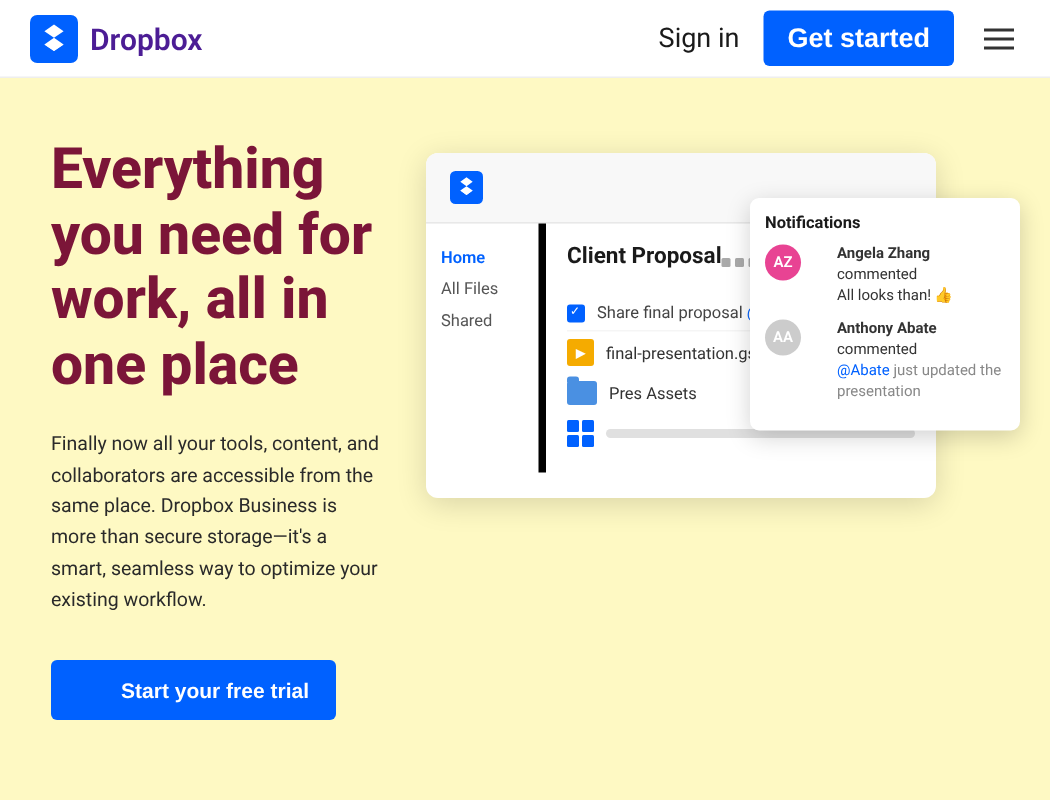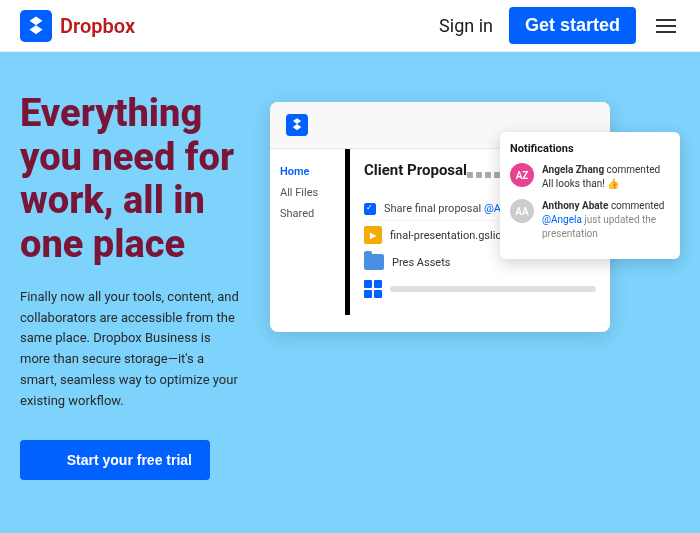--- a/index.html
+++ b/index.html
@@ -26,21 +26,21 @@
       align-items: center;
       gap: 8px;
     }
     .logo-icon {
       width: 32px;
       height: 32px;
     }
     .logo-text {
       font-size: 20px;
       font-weight: 600;
-      color: #b91c1c;
+      color: #4c1d95;
     }
     .header-right {
       display: flex;
       align-items: center;
       gap: 16px;
     }
     .sign-in-link {
       font-size: 18px;
       color: #1a1a1a;
       cursor: pointer;
@@ -64,23 +64,23 @@
     }
     .menu-icon span {
       display: block;
       width: 20px;
       height: 2px;
       background: #333;
     }
 
     
     .hero {
-      background: #7dd3fc;
-      display: flex;
-      padding: 40px 30px 30px 20px;
+      background: #fef9c3;
+      display: flex;
+      padding: 40px 30px 30px 34px;
       gap: 30px;
       min-height: 481px;
       position: relative;
     }
 
     .hero-left {
       flex: 0 0 220px;
       display: flex;
       flex-direction: column;
     }
@@ -315,21 +315,21 @@
 
     .notification-title {
       font-size: 11px;
       font-weight: 700;
       color: #1a1a1a;
       margin-bottom: 8px;
     }
 
     .notif-item {
       display: flex;
-      gap: 8px;
+      gap: 24px;
       margin-bottom: 8px;
     }
     .notif-avatar {
       width: 24px;
       height: 24px;
       border-radius: 50%;
       flex-shrink: 0;
       display: flex;
       align-items: center;
       justify-content: center;
@@ -461,19 +461,19 @@
         <div class="notif-text">
           <strong>Angela Zhang</strong> commented<br>
           <span>All looks than! 👍</span>
         </div>
       </div>
 
       <div class="notif-item">
         <div class="notif-avatar aa">AA</div>
         <div class="notif-text">
           <strong>Anthony Abate</strong> commented<br>
-          <span class="sub">@Angela</span>
+          <span class="sub">@Abate</span>
           <span class="gray"> just updated the presentation</span>
         </div>
       </div>
     </div>
   </div>
 </div>
 
 </body></html>

